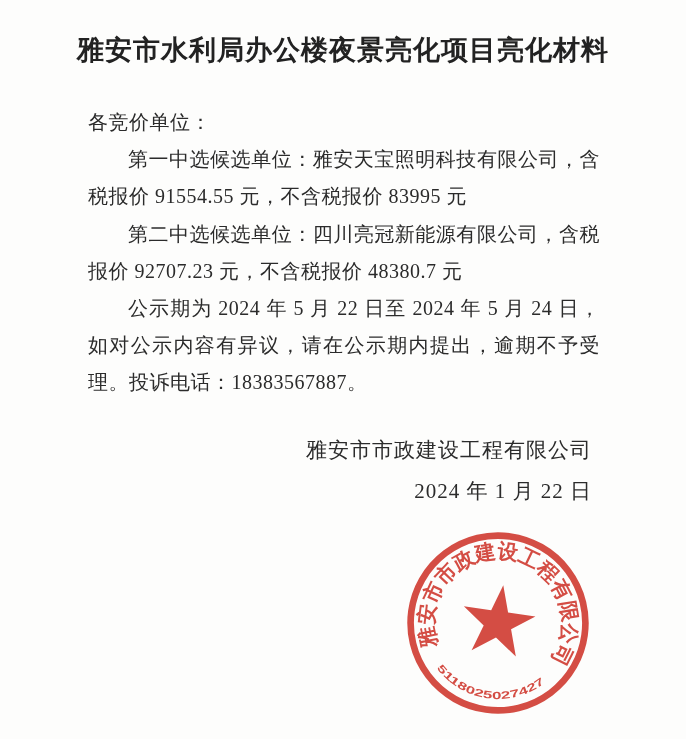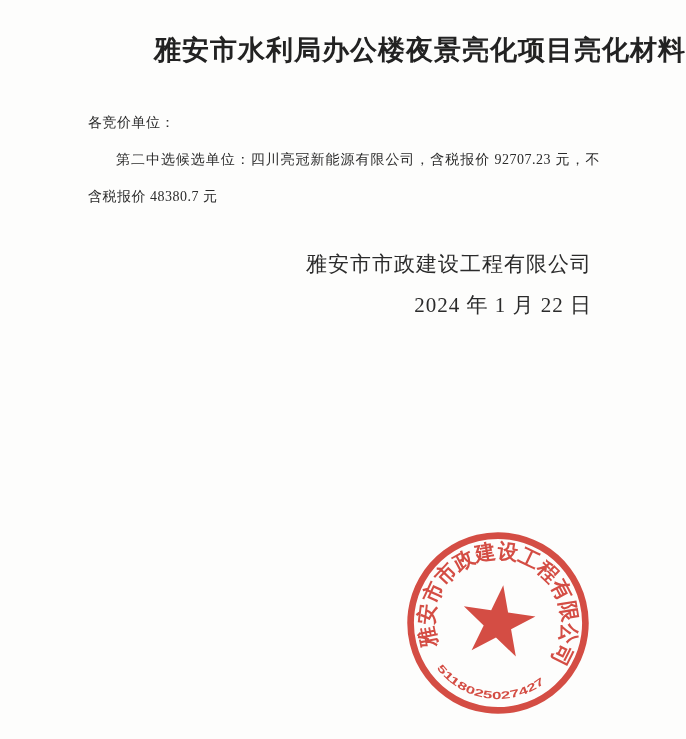--- a/index.html
+++ b/index.html
@@ -8,32 +8,32 @@
     width: 686px;
     height: 739px;
     margin: 0 auto;
     background: #fdfdfc;
     overflow: hidden;
     color: #2b2b2b;
     font-family: "Liberation Serif", "DejaVu Serif", serif;
   }
   .title {
     margin-top: 30px;
-    text-align: right;
+    text-align: center;
     font-family: "Liberation Sans", "DejaVu Sans", sans-serif;
     font-weight: 700;
     font-size: 27px;
     line-height: 40px;
     color: #222;
     letter-spacing: 1px;
   }
   .body-text {
     margin-top: 34px;
     padding: 0 86px 0 88px;
-    font-size: 14px;
+    font-size: 20px;
     line-height: 37.2px;
     text-align: justify;
     letter-spacing: 0.5px;
   }
   .body-text p { margin: 0; }
   .body-text p.indent { text-indent: 2em; }
   .signature {
     margin-top: 28px;
     padding-right: 94px;
     text-align: right;
@@ -59,21 +59,23 @@
 <body>
 
 <div class="page">
 
   <div class="title">
     <div>雅安市水利局办公楼夜景亮化项目亮化材料</div>
   </div>
 
   <div class="body-text">
     <p>各竞价单位：</p>
+    <p class="indent">第一中选候选单位：雅安天宝照明科技有限公司，含税报价 91554.55 元，不含税报价 83995 元</p>
     <p class="indent">第二中选候选单位：四川亮冠新能源有限公司，含税报价 92707.23 元，不含税报价 48380.7 元</p>
+    <p class="indent">公示期为 2024 年 5 月 22 日至 2024 年 5 月 24 日，如对公示内容有异议，请在公示期内提出，逾期不予受理。投诉电话：18383567887。</p>
   </div>
 
   <div class="signature">
     <div>雅安市市政建设工程有限公司</div>
     <div>2024 年 1 月 22 日</div>
   </div>
 
   <svg class="seal" viewBox="0 0 200 200" xmlns="http://www.w3.org/2000/svg">
     <defs>
       <path id="seal-top-arc" d="M 41.1 134 A 68 68 0 1 1 158.9 134" fill="none"></path>

